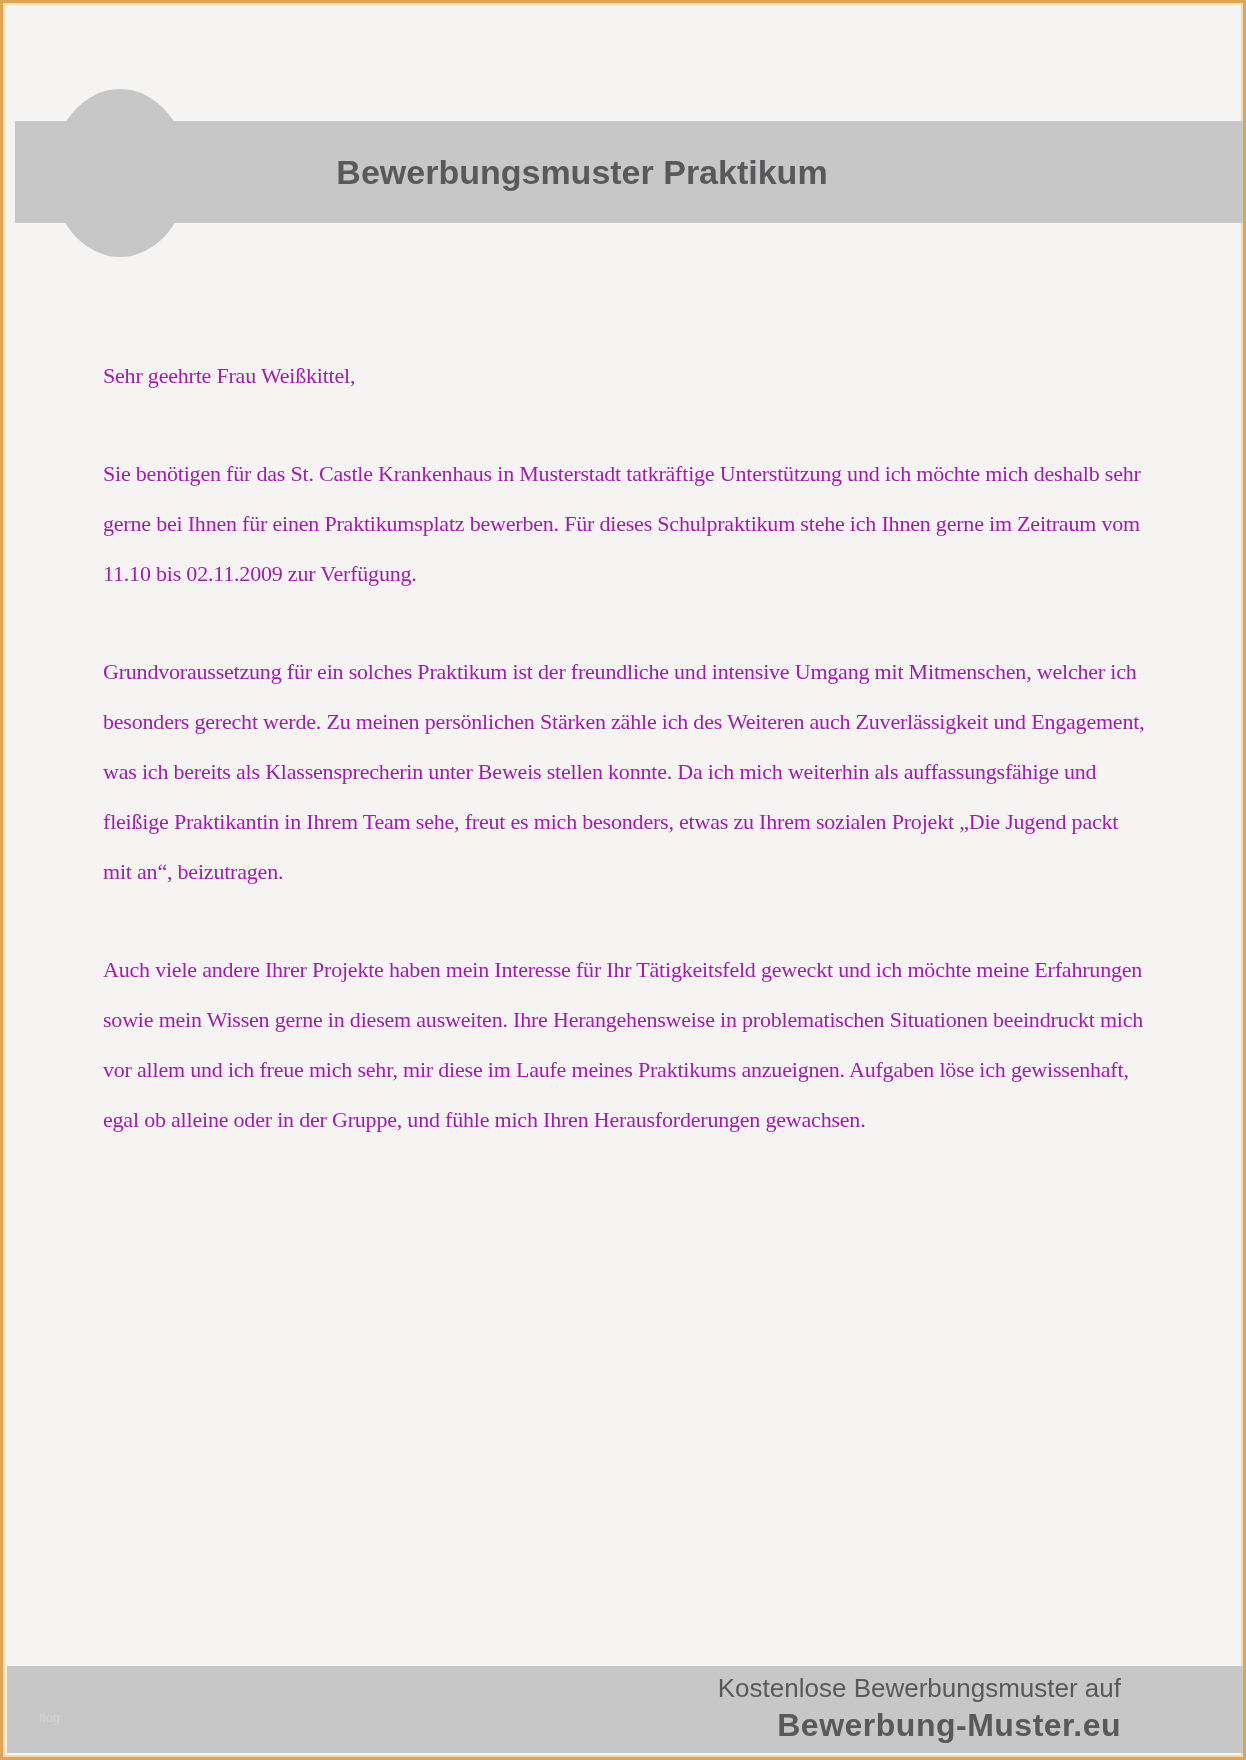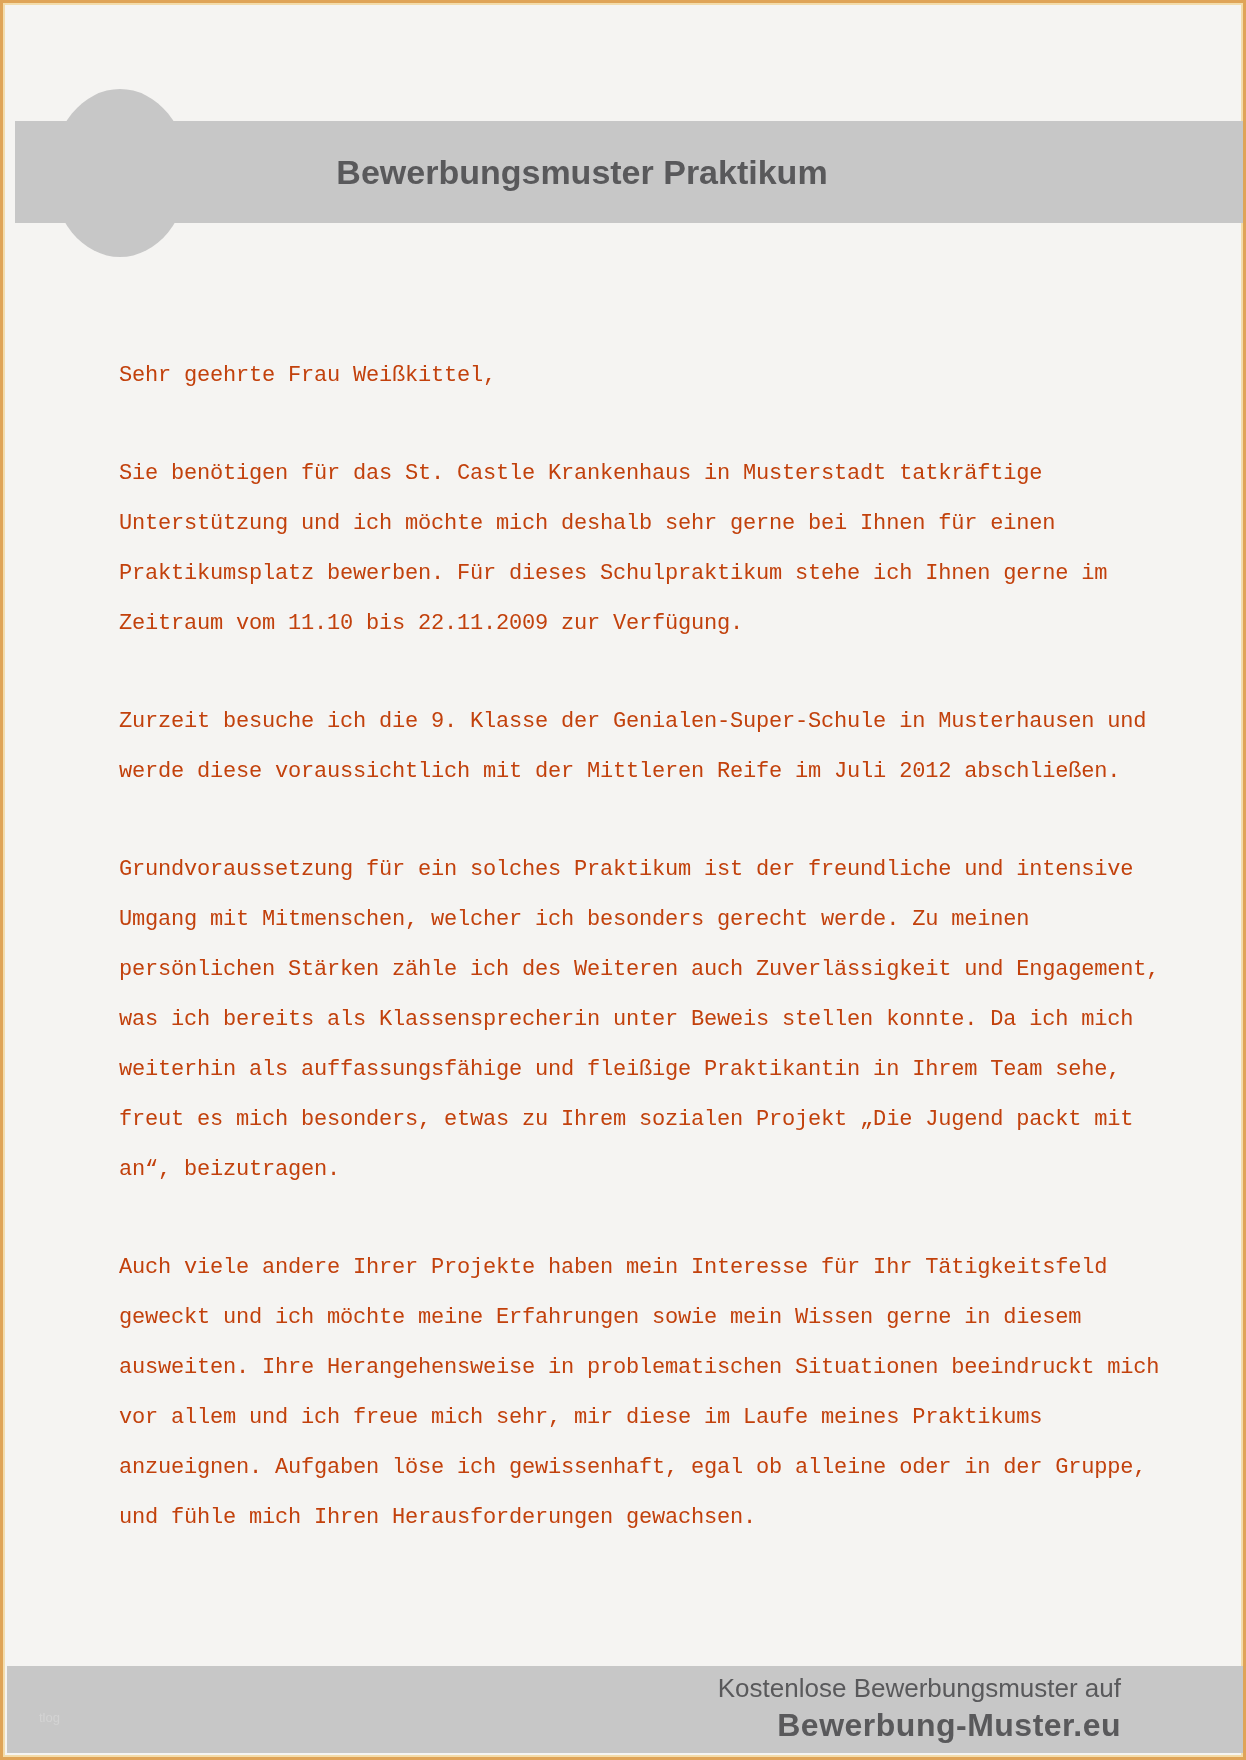--- a/index.html
+++ b/index.html
@@ -26,24 +26,23 @@
     text-align:center;box-sizing:border-box;padding-right:106px;
   }
   .header-title{
     font-family:"Liberation Sans",sans-serif;
     font-weight:bold;font-size:34px;line-height:42px;
     color:#59595b;letter-spacing:0px;
   }
   
   .letter{
     position:absolute;left:100px;top:348px;width:1048px;
-    font-family:Liberation Mono, monospace;
-    font-size:22px;line-height:50px;color:#c2410c;
+    font-family:Liberation Serif, serif;
+    font-size:22px;line-height:50px;color:#a21caf;
     letter-spacing:-0.2px;
-    margin-left:16px;
   }
   .letter p{margin:0 0 48px 0;}
   
   .footer-band{
     position:absolute;left:4px;bottom:4px;
     width:100%;height:87px;background:#c7c7c7;
     box-sizing:border-box;padding-right:126px;
     display:flex;flex-direction:column;justify-content:center;
     text-align:right;
   }
@@ -66,22 +65,21 @@
 <div class="page">
 
   <div class="header-ellipse"></div>
 
   <div class="header-band">
     <div class="header-title">Bewerbungsmuster Praktikum</div>
   </div>
 
   <div class="letter">
     <p>Sehr geehrte Frau Weißkittel,</p>
-    <p>Sie benötigen für das St. Castle Krankenhaus in Musterstadt tatkräftige Unterstützung und ich möchte mich deshalb sehr gerne bei Ihnen für einen Praktikumsplatz bewerben. Für dieses Schulpraktikum stehe ich Ihnen gerne im Zeitraum vom 11.10 bis 22.11.2009 zur Verfügung.</p>
-    <p>Zurzeit besuche ich die 9. Klasse der Genialen-Super-Schule in Musterhausen und werde diese voraussichtlich mit der Mittleren Reife im Juli 2012 abschließen.</p>
+    <p>Sie benötigen für das St. Castle Krankenhaus in Musterstadt tatkräftige Unterstützung und ich möchte mich deshalb sehr gerne bei Ihnen für einen Praktikumsplatz bewerben. Für dieses Schulpraktikum stehe ich Ihnen gerne im Zeitraum vom 11.10 bis 02.11.2009 zur Verfügung.</p>
     <p>Grundvoraussetzung für ein solches Praktikum ist der freundliche und intensive Umgang mit Mitmenschen, welcher ich besonders gerecht werde. Zu meinen persönlichen Stärken zähle ich des Weiteren auch Zuverlässigkeit und Engagement, was ich bereits als Klassensprecherin unter Beweis stellen konnte. Da ich mich weiterhin als auffassungsfähige und fleißige Praktikantin in Ihrem Team sehe, freut es mich besonders, etwas zu Ihrem sozialen Projekt „Die Jugend packt mit an“, beizutragen.</p>
     <p>Auch viele andere Ihrer Projekte haben mein Interesse für Ihr Tätigkeitsfeld geweckt und ich möchte meine Erfahrungen sowie mein Wissen gerne in diesem ausweiten. Ihre Herangehensweise in problematischen Situationen beeindruckt mich vor allem und ich freue mich sehr, mir diese im Laufe meines Praktikums anzueignen. Aufgaben löse ich gewissenhaft, egal ob alleine oder in der Gruppe, und fühle mich Ihren Herausforderungen gewachsen.</p>
   </div>
 
   <div class="footer-band">
     <span class="footer-watermark">tlog</span>
     <div class="footer-tagline">Kostenlose Bewerbungsmuster auf</div>
     <div class="footer-brand">Bewerbung-Muster.eu</div>
   </div>
 

